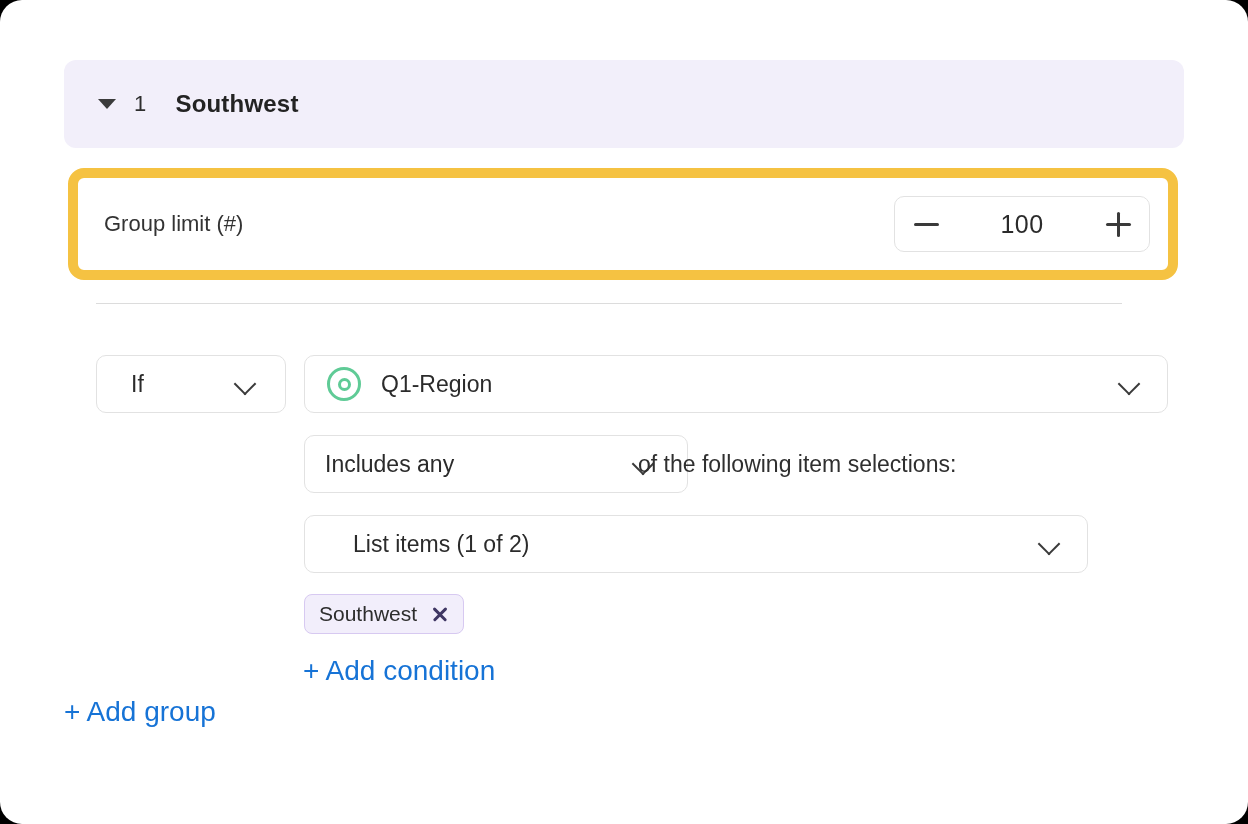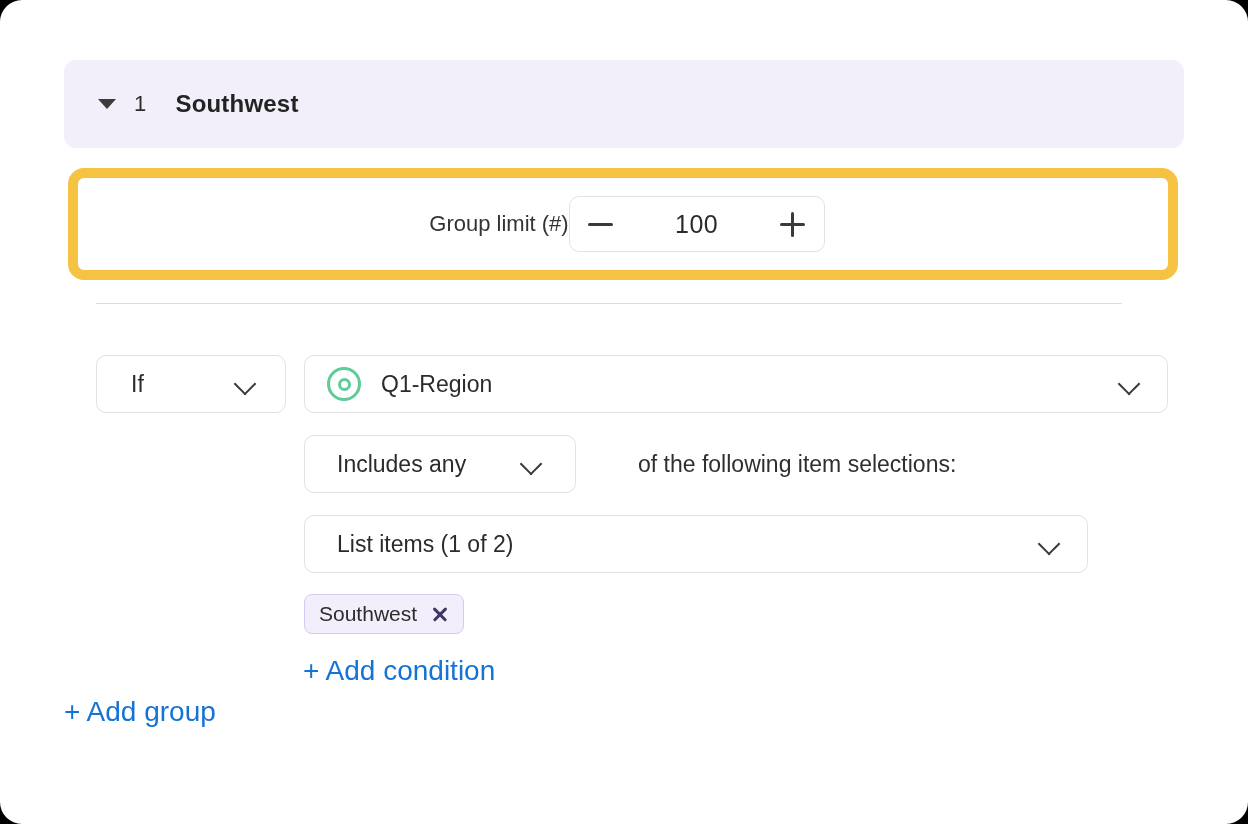--- a/index.html
+++ b/index.html
@@ -69,21 +69,21 @@
     border: 10px solid #F5C242;
     border-radius: 16px;
     box-sizing: border-box;
     background: #ffffff;
   }
   .limit-row {
     position: absolute;
     left: 0; top: 0; right: 0; bottom: 0;
     display: flex;
     align-items: center;
-    justify-content: center;
+    justify-content: space-between;
     padding: 0 18px 0 26px;
     box-sizing: border-box;
   }
   .limit-label {
     font-size: 22px;
     color: #333333;
   }
 
   .stepper {
     display: flex;
@@ -213,40 +213,40 @@
     width: 13px;
     height: 13px;
     border: 3px solid #5FCB96;
     border-radius: 50%;
     box-sizing: border-box;
   }
 
   #operator-field {
     left: 304px;
     top: 435px;
-    width: 272px;
+    width: 384px;
     height: 58px;
-    padding-left: 32px;
+    padding-left: 20px;
   }
   #operator-field .chev { right: 32px; }
 
   .inline-text {
     position: absolute;
     left: 638px;
     top: 451px;
     font-size: 23px;
     color: #2f2f2f;
   }
 
   #list-field {
     left: 304px;
     top: 515px;
     width: 784px;
     height: 58px;
-    padding-left: 32px;
+    padding-left: 48px;
   }
   #list-field .chev { right: 26px; }
 
   
   .chip {
     position: absolute;
     left: 304px;
     top: 594px;
     height: 40px;
     background: #F2EEFB;

